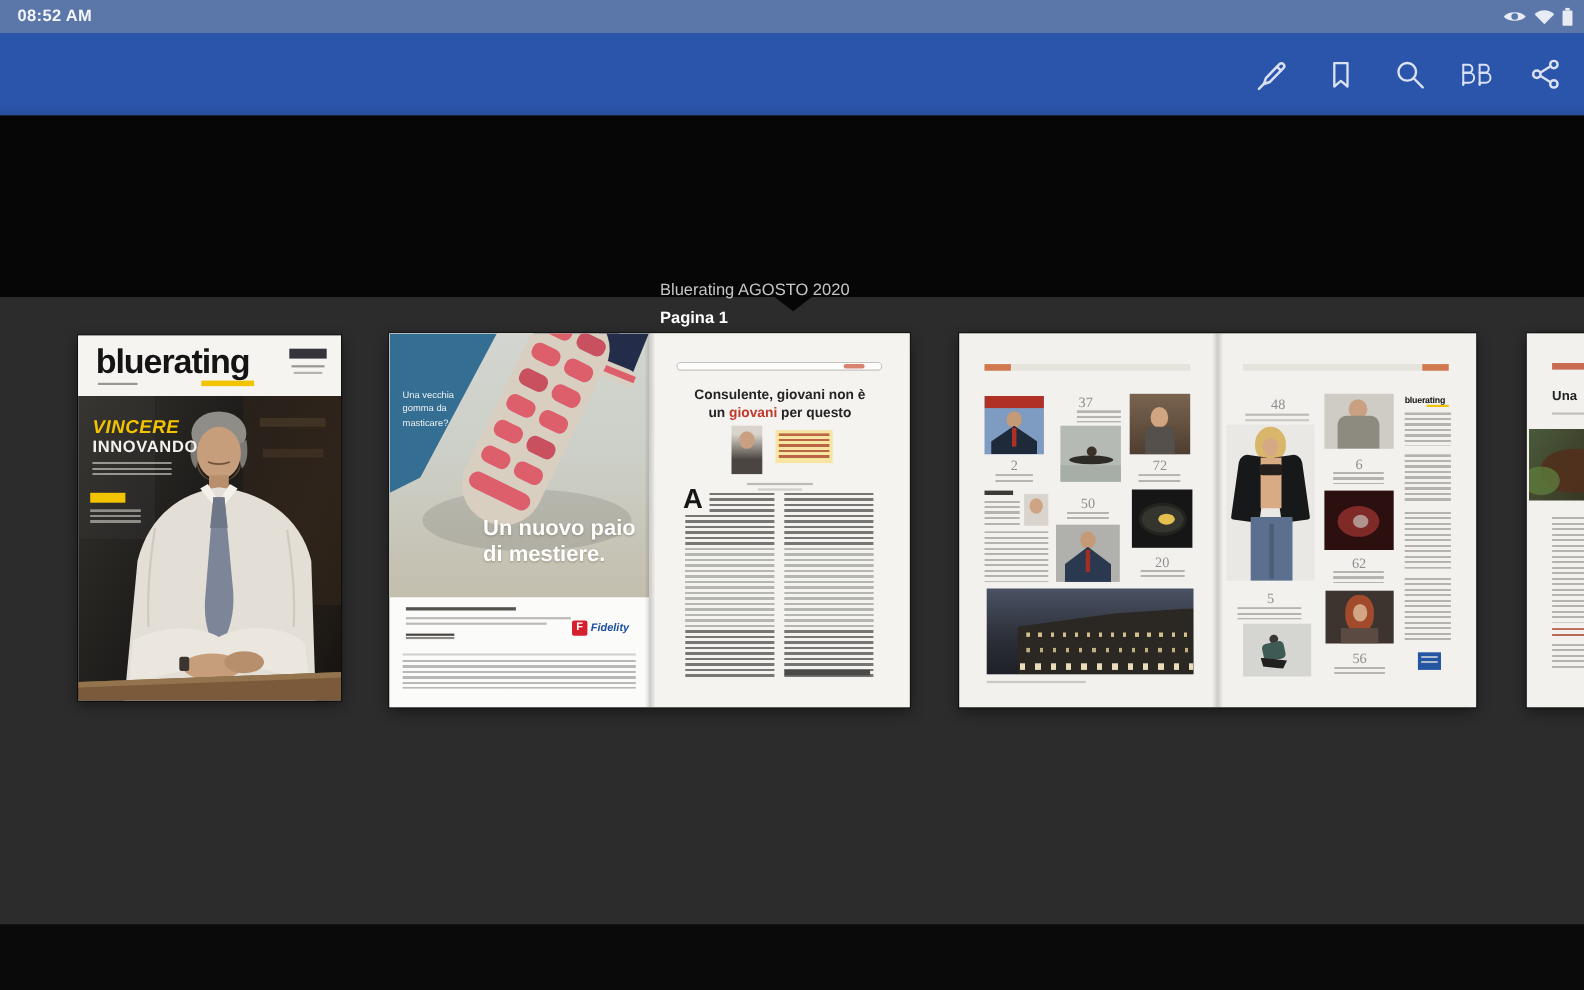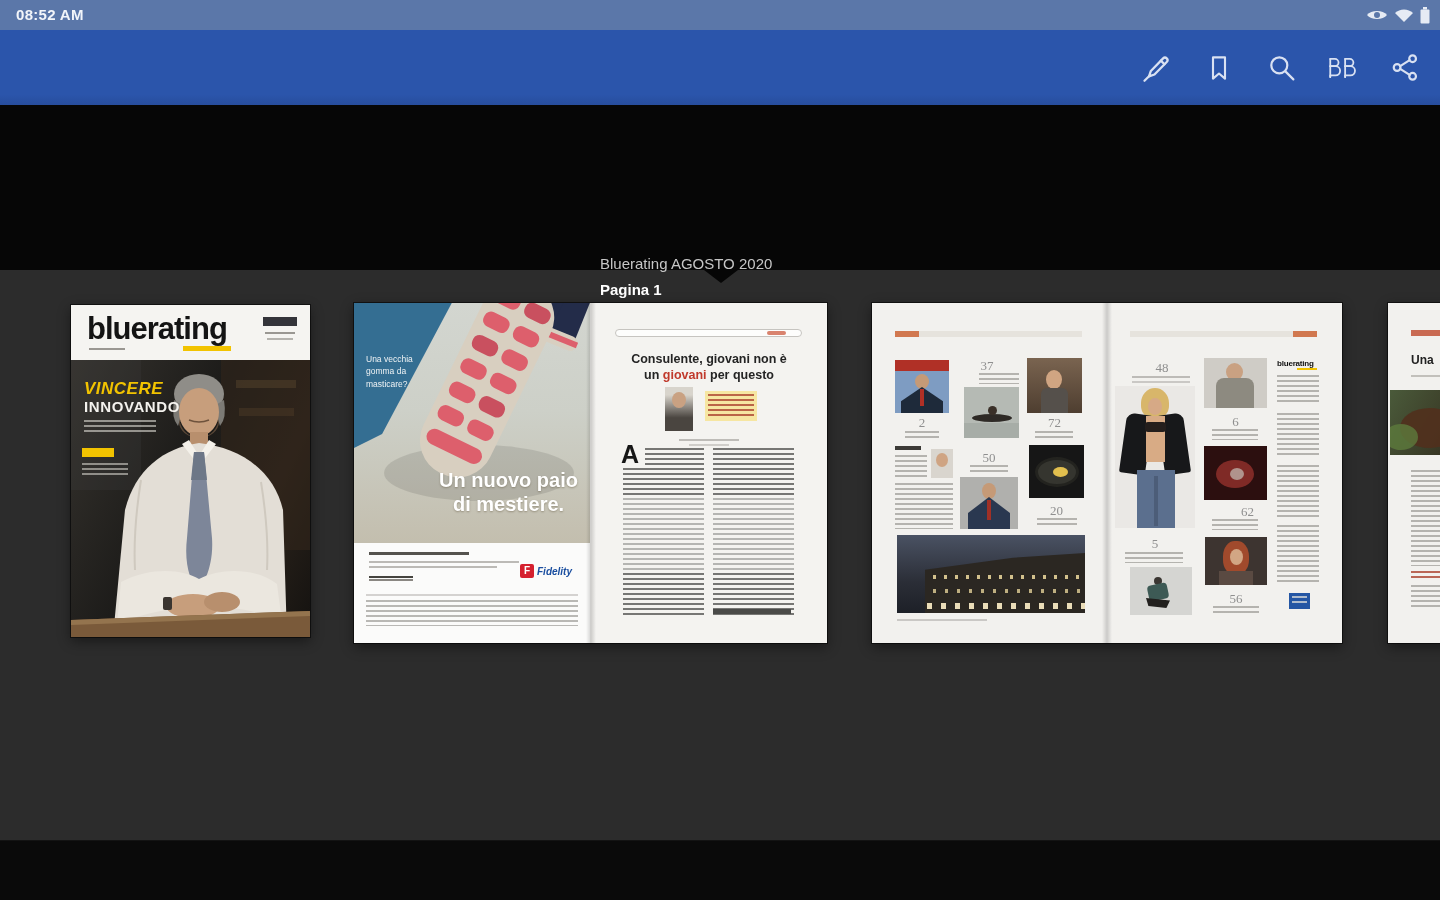--- a/index.html
+++ b/index.html
@@ -182,21 +182,21 @@
             <rect x="134" y="64" width="27" height="16" rx="7" fill="#dd5f6c"></rect>
             <rect x="101" y="90" width="27" height="16" rx="7" fill="#dd5f6c"></rect>
             <rect x="134" y="90" width="27" height="16" rx="7" fill="#c9505f"></rect>
             <rect x="101" y="116" width="27" height="16" rx="7" fill="#dd5f6c"></rect>
             <rect x="134" y="116" width="27" height="16" rx="7" fill="#dd5f6c"></rect>
             <rect x="101" y="142" width="60" height="16" rx="8" fill="#dd5f6c"></rect>
           </g>
         </svg>
         <div class="abs" style="left:0;top:0;width:104px;height:156px;background:#346e92;clip-path:polygon(0 0,94% 0,27% 84%,0 93%)"></div>
         <div class="abs" style="left:12px;top:50px;width:58px;font-size:8.5px;line-height:1.45;color:#eef2f4">Una vecchia gomma da masticare?</div>
-        <div class="abs" style="right:12px;top:166px;text-align:center;color:#ffffff;font-weight:bold;font-size:20px;line-height:1.18;text-shadow:0 1px 2px rgba(90,80,55,.45)">
+        <div class="abs" style="right:12px;top:166px;text-align:left;color:#ffffff;font-weight:bold;font-size:20px;line-height:1.18;text-shadow:0 1px 2px rgba(90,80,55,.45)">
           <div>Un nuovo paio</div>
           <div>di mestiere.</div>
         </div>
       </div>
       <div class="abs" style="left:15px;top:249px;width:100px;height:3px;background:#55534e"></div>
       <div class="abs ln" style="left:15px;top:258px;width:150px;opacity:.65"></div>
       <div class="abs ln" style="left:15px;top:263px;width:128px;opacity:.65"></div>
       <div class="abs" style="left:15px;top:273px;width:44px;height:2px;background:#46443f;box-shadow:0 3px 0 #8a8782"></div>
       <div class="abs" style="left:166px;top:261px;display:flex;align-items:center;gap:3px">
         <div style="width:14px;height:14px;background:#d5202e;color:#fff;font-size:10px;font-weight:bold;text-align:center;line-height:14px;border-radius:2px">F</div>
@@ -310,21 +310,21 @@
     <div class="abs" style="left:332px;top:55px;width:63px;height:50px;background:#cfccc6;overflow:hidden">
       <div style="position:absolute;left:22px;top:5px;width:17px;height:18px;border-radius:50%;background:#c9a182"></div>
       <div style="position:absolute;left:12px;top:20px;width:38px;height:30px;background:#8d8a80;border-radius:8px 8px 0 0"></div>
     </div>
     <div class="abs toc-num" style="left:332px;top:111px;width:63px">6</div>
     <div class="abs tl-light" style="left:340px;top:126px;width:46px;height:11px"></div>
     <div class="abs" style="left:332px;top:143px;width:63px;height:54px;background:#2c0f0f;overflow:hidden">
       <div style="position:absolute;left:12px;top:14px;width:38px;height:28px;border-radius:50%;background:#8e2f2a;opacity:.85"></div>
       <div style="position:absolute;left:26px;top:22px;width:14px;height:12px;border-radius:50%;background:#c5c0b8;opacity:.7"></div>
     </div>
-    <div class="abs toc-num" style="left:344px;top:201px;width:63px">62</div>
+    <div class="abs toc-num" style="left:332px;top:201px;width:63px">62</div>
     <div class="abs tl-light" style="left:340px;top:216px;width:46px;height:11px"></div>
     <div class="abs" style="left:333px;top:234px;width:62px;height:48px;background:#3d3430;overflow:hidden">
       <div style="position:absolute;left:18px;top:4px;width:26px;height:34px;border-radius:45%;background:#a14a2c"></div>
       <div style="position:absolute;left:25px;top:12px;width:13px;height:16px;border-radius:50%;background:#d2a684"></div>
       <div style="position:absolute;left:14px;top:34px;width:34px;height:14px;background:#5a4a42"></div>
     </div>
     <div class="abs toc-num" style="left:333px;top:288px;width:62px">56</div>
     <div class="abs tl-light" style="left:341px;top:303px;width:46px;height:8px"></div>
     <div class="abs" style="left:405px;top:56px;font-size:8px;font-weight:bold;letter-spacing:-.2px;color:#111">bluerating</div>
     <div class="abs" style="left:425px;top:65px;width:20px;height:2px;background:#f2c300"></div>

